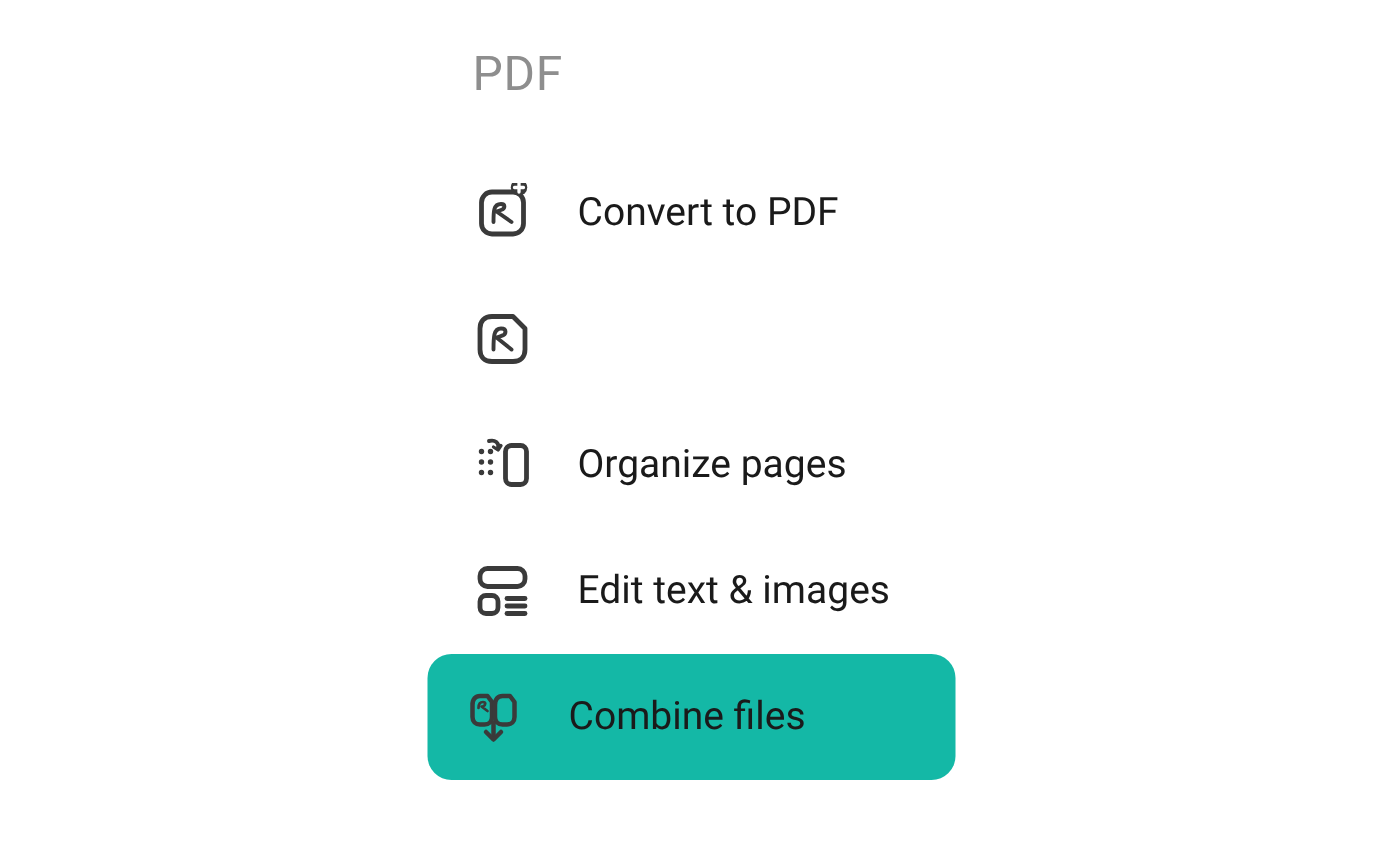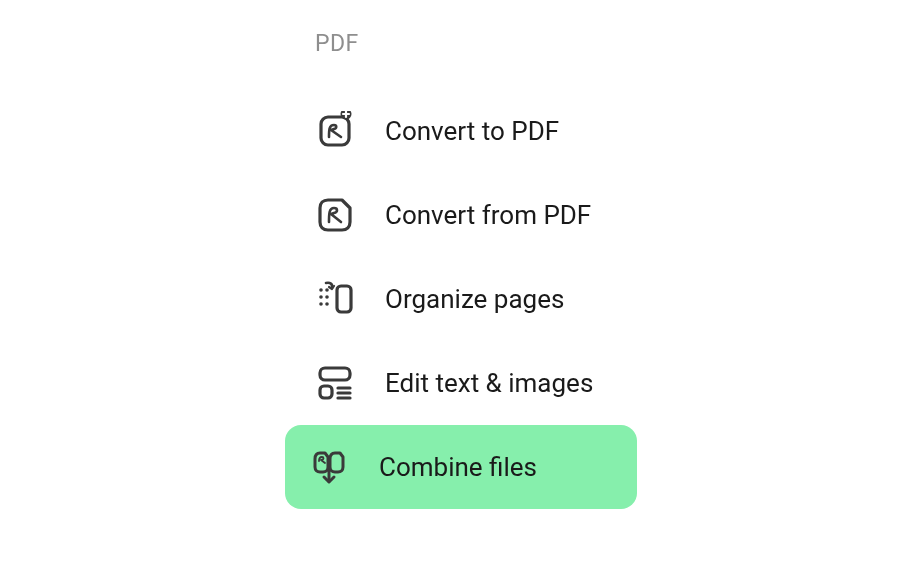--- a/index.html
+++ b/index.html
@@ -9,42 +9,42 @@
     }
     body {
       font-family: -apple-system, BlinkMacSystemFont, 'Segoe UI', Roboto, Helvetica, Arial, sans-serif;
       background: #ffffff;
       width: 922px;
       height: 566px;
       padding: 30px 0 0 285px;
     }
     .section-header {
       color: #8e8e8e;
-      font-size: 23px;
+      font-size: 32px;
       font-weight: 400;
       letter-spacing: 0.5px;
       margin-bottom: 32px;
       padding-left: 30px;
     }
     .menu-list {
       display: flex;
       flex-direction: column;
       gap: 0;
     }
     .menu-item {
       display: flex;
       align-items: center;
       gap: 30px;
       padding: 22px 30px;
       cursor: pointer;
       border-radius: 16px;
       width: 352px;
     }
     .menu-item.selected {
-      background: #86efac;
+      background: #14b8a6;
       padding-left: 24px;
     }
     .icon-wrapper {
       width: 40px;
       height: 40px;
       display: flex;
       align-items: center;
       justify-content: center;
       flex-shrink: 0;
     }
@@ -78,21 +78,20 @@
     <span class="menu-label">Convert to PDF</span>
   </div>
 
   <div class="menu-item">
     <span class="icon-wrapper">
       <svg viewBox="0 0 40 40" fill="none" stroke="#3a3a3a" stroke-width="3.2" stroke-linecap="round" stroke-linejoin="round">
         <path d="M 13 5 L 27 5 L 35 13 L 35 27 C 35 32, 32 35, 27 35 L 13 35 C 8 35, 5 32, 5 27 L 5 13 C 5 8, 8 5, 13 5 Z"></path>
         <path d="M 14 27 C 14 19, 14 13, 19 13 C 23 13, 23 17, 19 18 L 16 19 L 26 27" stroke-width="2.6"></path>
       </svg>
     </span>
-    <span class="menu-label">Convert from PDF</span>
   </div>
 
   <div class="menu-item">
     <span class="icon-wrapper">
       <svg viewBox="0 0 40 40" fill="none" stroke="#3a3a3a" stroke-width="3.2" stroke-linecap="round" stroke-linejoin="round">
         <rect x="22" y="7" width="14" height="26" rx="4" ry="4"></rect>
         <circle cx="6" cy="11" r="1.8" fill="#3a3a3a" stroke="none"></circle>
         <circle cx="12" cy="11" r="1.8" fill="#3a3a3a" stroke="none"></circle>
         <circle cx="6" cy="18" r="1.8" fill="#3a3a3a" stroke="none"></circle>
         <circle cx="12" cy="18" r="1.8" fill="#3a3a3a" stroke="none"></circle>

